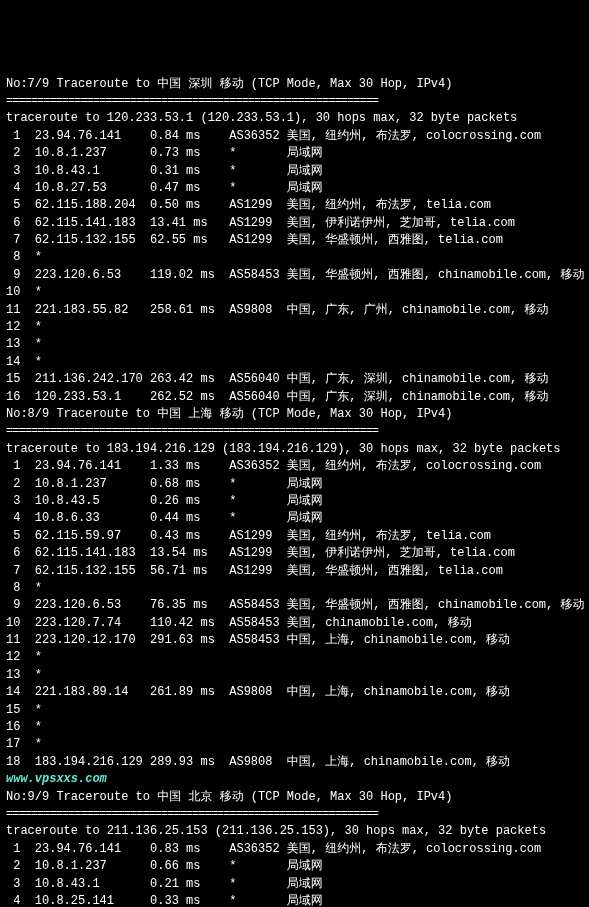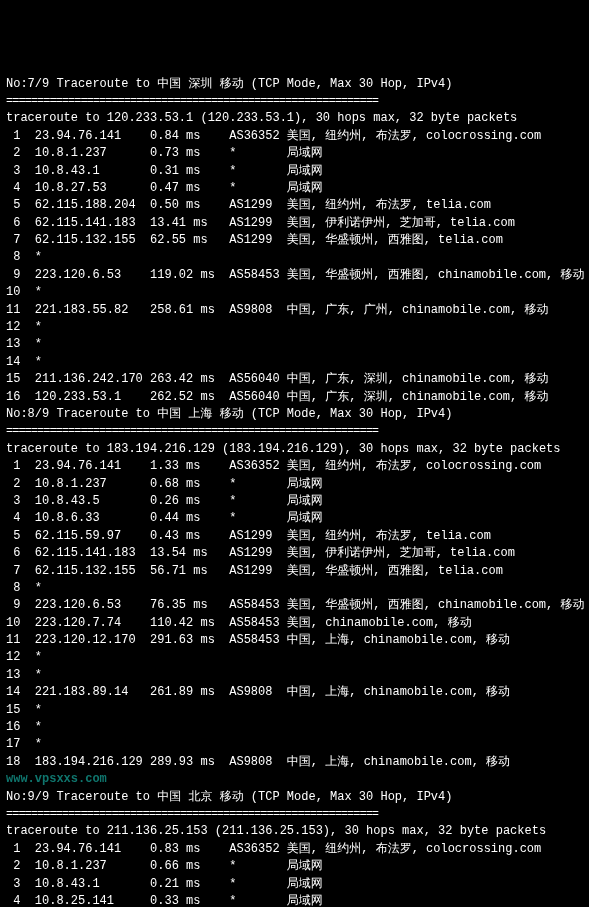--- a/index.html
+++ b/index.html
@@ -13,21 +13,22 @@
     width: 589px;
     box-sizing: border-box;
     white-space: pre;
   }
   .hr-line {
     color: #fff;
     letter-spacing: -1px;
   }
   .watermark {
     font-weight: bold;
-    color: #0f766e;
+    color: #5eead4;
+    font-style: italic;
   }
 </style>
 </head>
 <body>
 
 
 
 <div id="terminal"><div>No:7/9 Traceroute to 中国 深圳 移动 (TCP Mode, Max 30 Hop, IPv4)</div><div class="hr-line">============================================================</div><div>traceroute to 120.233.53.1 (120.233.53.1), 30 hops max, 32 byte packets</div><div class="row"> 1  23.94.76.141    0.84 ms    AS36352 美国, 纽约州, 布法罗, colocrossing.com</div><div class="row"> 2  10.8.1.237      0.73 ms    *       局域网</div><div class="row"> 3  10.8.43.1       0.31 ms    *       局域网</div><div class="row"> 4  10.8.27.53      0.47 ms    *       局域网</div><div class="row"> 5  62.115.188.204  0.50 ms    AS1299  美国, 纽约州, 布法罗, telia.com</div><div class="row"> 6  62.115.141.183  13.41 ms   AS1299  美国, 伊利诺伊州, 芝加哥, telia.com</div><div class="row"> 7  62.115.132.155  62.55 ms   AS1299  美国, 华盛顿州, 西雅图, telia.com</div><div class="row"> 8  *</div><div class="row"> 9  223.120.6.53    119.02 ms  AS58453 美国, 华盛顿州, 西雅图, chinamobile.com, 移动</div><div class="row">10  *</div><div class="row">11  221.183.55.82   258.61 ms  AS9808  中国, 广东, 广州, chinamobile.com, 移动</div><div class="row">12  *</div><div class="row">13  *</div><div class="row">14  *</div><div class="row">15  211.136.242.170 263.42 ms  AS56040 中国, 广东, 深圳, chinamobile.com, 移动</div><div class="row">16  120.233.53.1    262.52 ms  AS56040 中国, 广东, 深圳, chinamobile.com, 移动</div><div></div><div></div><div>No:8/9 Traceroute to 中国 上海 移动 (TCP Mode, Max 30 Hop, IPv4)</div><div class="hr-line">============================================================</div><div>traceroute to 183.194.216.129 (183.194.216.129), 30 hops max, 32 byte packets</div><div class="row"> 1  23.94.76.141    1.33 ms    AS36352 美国, 纽约州, 布法罗, colocrossing.com</div><div class="row"> 2  10.8.1.237      0.68 ms    *       局域网</div><div class="row"> 3  10.8.43.5       0.26 ms    *       局域网</div><div class="row"> 4  10.8.6.33       0.44 ms    *       局域网</div><div class="row"> 5  62.115.59.97    0.43 ms    AS1299  美国, 纽约州, 布法罗, telia.com</div><div class="row"> 6  62.115.141.183  13.54 ms   AS1299  美国, 伊利诺伊州, 芝加哥, telia.com</div><div class="row"> 7  62.115.132.155  56.71 ms   AS1299  美国, 华盛顿州, 西雅图, telia.com</div><div class="row"> 8  *</div><div class="row"> 9  223.120.6.53    76.35 ms   AS58453 美国, 华盛顿州, 西雅图, chinamobile.com, 移动</div><div class="row">10  223.120.7.74    110.42 ms  AS58453 美国, chinamobile.com, 移动</div><div class="row">11  223.120.12.170  291.63 ms  AS58453 中国, 上海, chinamobile.com, 移动</div><div class="row">12  *</div><div class="row">13  *</div><div class="row">14  221.183.89.14   261.89 ms  AS9808  中国, 上海, chinamobile.com, 移动</div><div class="row">15  *</div><div class="row">16  *</div><div class="row">17  *</div><div class="row">18  183.194.216.129 289.93 ms  AS9808  中国, 上海, chinamobile.com, 移动</div><div></div><div></div><div class="watermark">www.vpsxxs.com</div><div>No:9/9 Traceroute to 中国 北京 移动 (TCP Mode, Max 30 Hop, IPv4)</div><div class="hr-line">============================================================</div><div>traceroute to 211.136.25.153 (211.136.25.153), 30 hops max, 32 byte packets</div><div class="row"> 1  23.94.76.141    0.83 ms    AS36352 美国, 纽约州, 布法罗, colocrossing.com</div><div class="row"> 2  10.8.1.237      0.66 ms    *       局域网</div><div class="row"> 3  10.8.43.1       0.21 ms    *       局域网</div><div class="row"> 4  10.8.25.141     0.33 ms    *       局域网</div></div>
 
 

